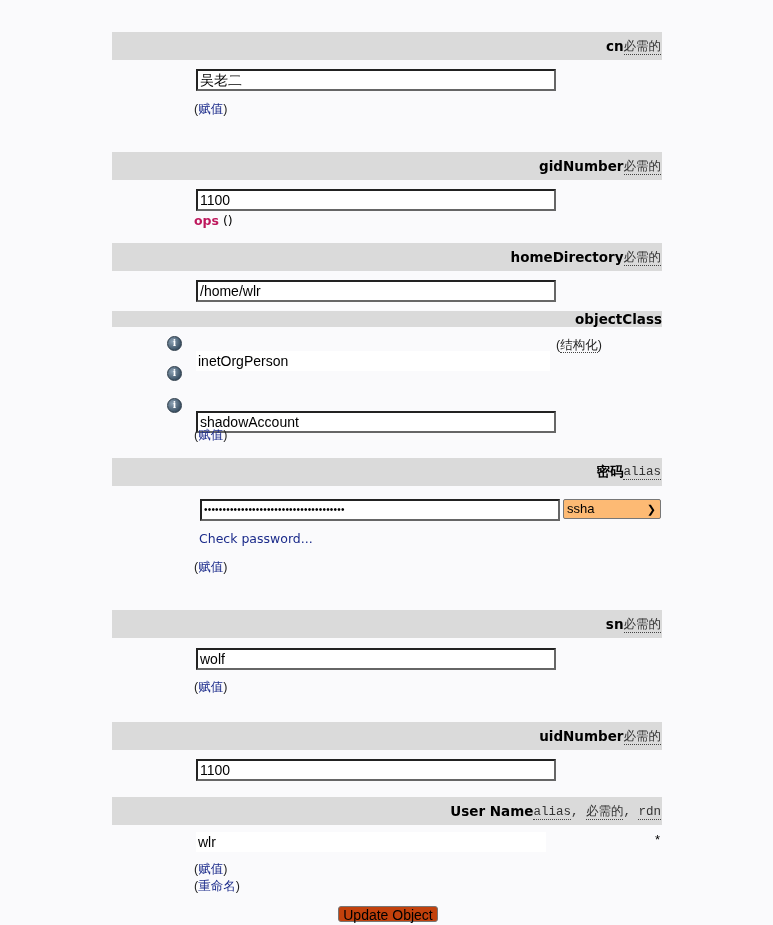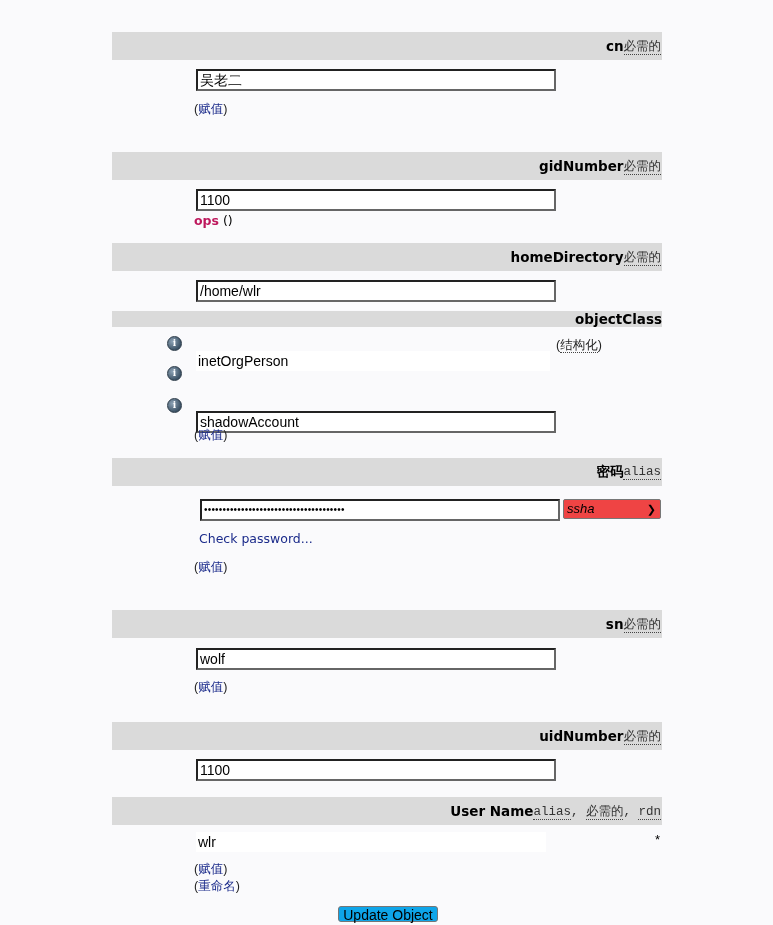--- a/index.html
+++ b/index.html
@@ -43,32 +43,32 @@
   }
   .structural { position: absolute; left: 444px; font-size: 12.5px; color: #222; }
   .structural abbr { text-decoration: none; border-bottom: 1px dotted #444; }
   .pw-input {
     position: absolute; left: 88px; width: 352px; height: 18px;
     border: 2px solid #666; border-top-color: #222; border-left-color: #222;
     background: #fff; font-size: 10px; padding: 0 2px; line-height: 18px; letter-spacing: 0.2px;
   }
   .pw-select {
     position: absolute; left: 451px; width: 93px; height: 18px;
-    border: 1px solid #777; border-radius: 2px; background: #ef4444;
-    font-size: 13px; line-height: 18px; padding-left: 3px; box-sizing: content-box; font-style: italic;
+    border: 1px solid #777; border-radius: 2px; background: #fdba74;
+    font-size: 13px; line-height: 18px; padding-left: 3px; box-sizing: content-box;
   }
   .pw-select .chev { position: absolute; right: 4px; top: 0; font-size: 11px; }
   .check-pw {
     position: absolute; left: 87px; font-family: "DejaVu Sans", sans-serif;
     font-size: 12.5px; color: #1a2a8a; text-decoration: none;
   }
   .rdn-star { position: absolute; right: 2px; font-size: 13px; }
   .submit-btn {
     position: absolute; left: 226px; top: 10px; width: 100px; height: 16px;
-    background: #0ea5e9; border: 1px solid #767676; border-radius: 3px;
+    background: #c2410c; border: 1px solid #767676; border-radius: 3px;
     font-family: "Liberation Sans", sans-serif; font-size: 14px; color: #000; padding: 0;
   }
 </style>
 </head>
 <body>
 
 <div class="form">
 
   <div class="attr-head">
     <span class="attr-name">cn</span>

